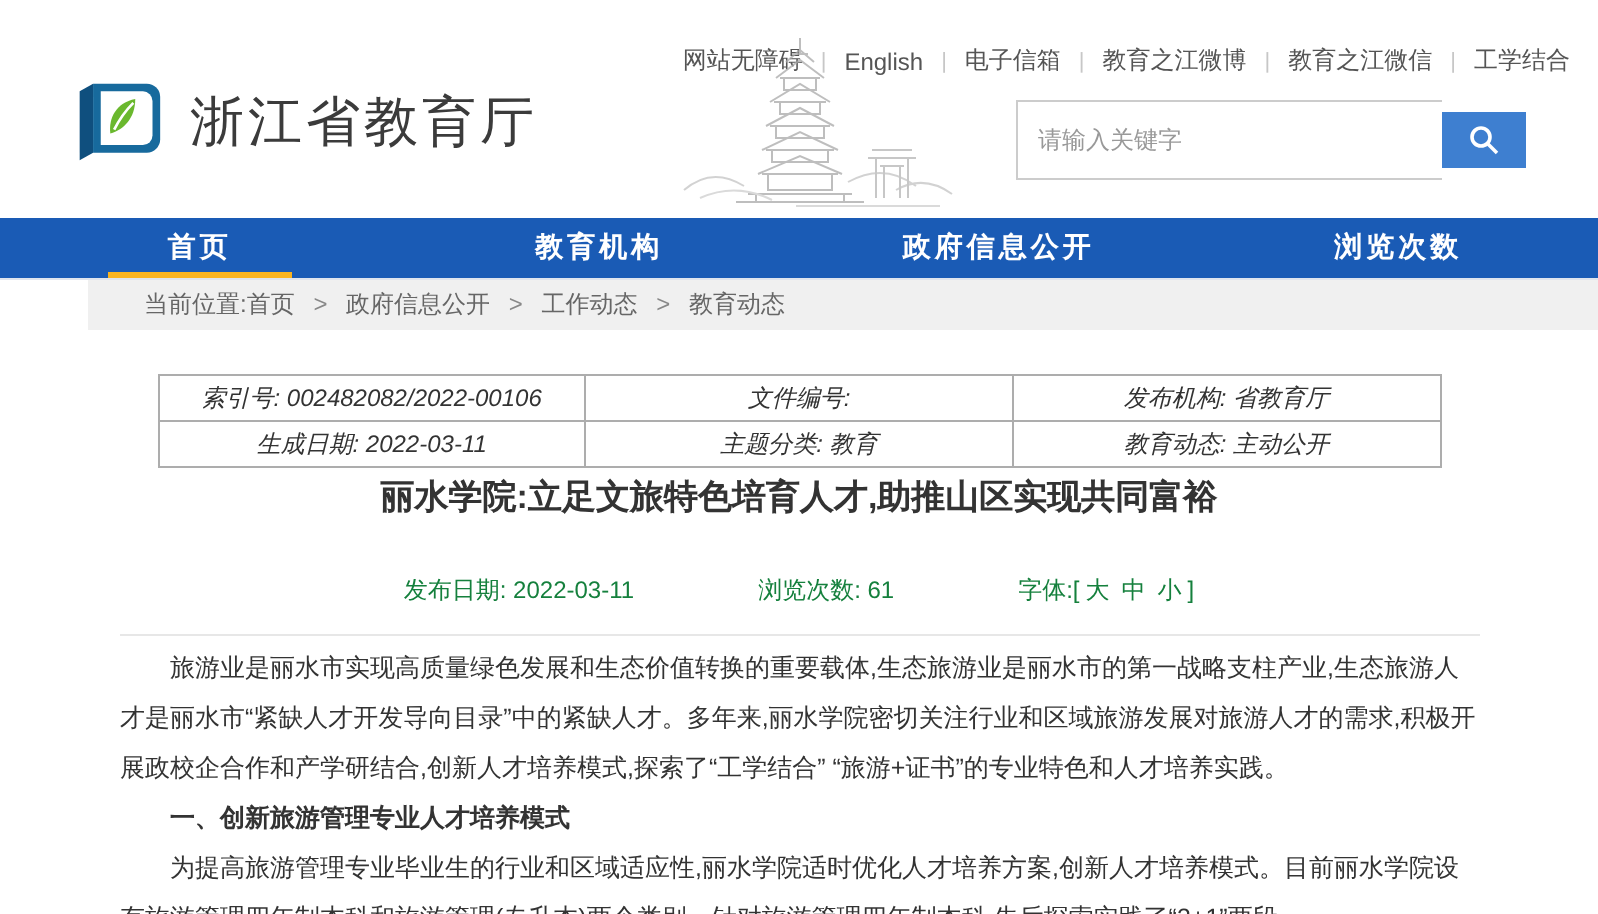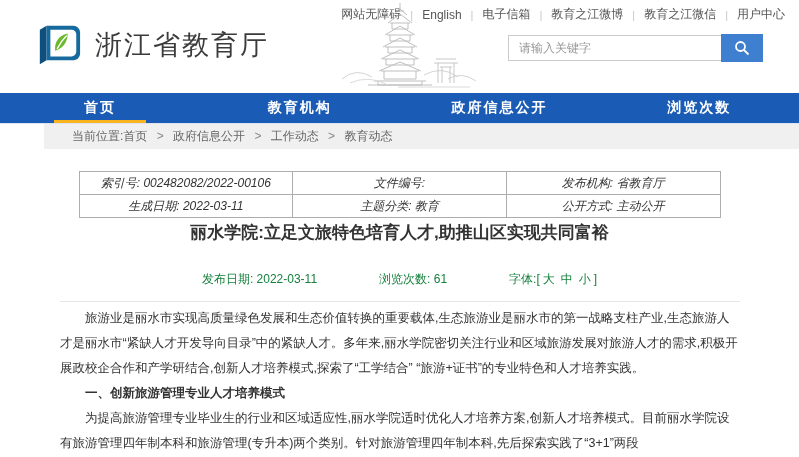--- a/index.html
+++ b/index.html
@@ -1,31 +1,31 @@
 <!DOCTYPE html>
 <html><head>
 <meta charset="utf-8">
 <style>
   * { margin:0; padding:0; box-sizing:border-box; }
   html,body { width:799px; height:457px; overflow:hidden; background:#fff;
               font-family:"Liberation Sans","DejaVu Sans",sans-serif; }
   .page { position:relative; width:799px; height:457px; background:#fff; }
 
   
-  .header { position:relative; height:93px; background:#fff; }
+  .header { position:relative; height:93px; background:#fff;margin-top:16px; }
   .top-links { position:absolute; top:6px; right:14px; font-size:12px; color:#555; display:flex; align-items:center; }
   .top-links a { color:#555; text-decoration:none; cursor:pointer; }
   .top-links .sep { color:#c7c7c7; margin:0 9px; font-size:11px; }
   .logo { position:absolute; left:35px; top:22px; display:flex; align-items:center; }
   .logo svg { width:48px; height:46px; }
   .logo-text { margin-left:12px; font-family:"DejaVu Serif","Liberation Serif",serif;
                font-size:27px; font-weight:normal; color:#3b3b3b; letter-spacing:2px; }
   .pagoda { position:absolute; left:338px; top:1px; width:140px; height:90px; opacity:.75; }
   .searchbar { position:absolute; top:34px; right:36px; display:flex; align-items:center; }
-  .searchbar input { width:213px; height:26px; border:1px solid #ccc; border-right:none;
+  .searchbar input { width:213px; height:40px; border:1px solid #ccc; border-right:none;
                      padding:0 10px; font-size:12px; color:#333; outline:none; }
   .searchbar input::placeholder { color:#999; }
   .search-btn { width:42px; height:28px; border:none; background:#3e7fd0; cursor:pointer;
                 display:flex; align-items:center; justify-content:center; }
 
   
   .nav { display:flex; height:31px; background:#1a5bb5; border-bottom:1px solid #dfe5ee; }
   .nav-item { flex:1; position:relative; display:flex; align-items:center; justify-content:center;
               color:#fff; font-size:14px; font-weight:bold; letter-spacing:2px; cursor:pointer; }
   .nav-item.active::after { content:""; position:absolute; left:50%; bottom:0; transform:translateX(-50%);
@@ -62,21 +62,21 @@
       <a>网站无障碍</a>
       <span class="sep">|</span>
       <a>English</a>
       <span class="sep">|</span>
       <a>电子信箱</a>
       <span class="sep">|</span>
       <a>教育之江微博</a>
       <span class="sep">|</span>
       <a>教育之江微信</a>
       <span class="sep">|</span>
-      <a>用户中心</a>
+      <a>工学结合</a>
     </div>
 
     <div class="logo">
       <svg viewBox="0 0 50 48">
         <path d="M5 8 L12 4 V40 L5 44 Z" fill="#0f4f7e"></path>
         <path d="M12 4 H40 a7 7 0 0 1 7 7 V33 a7 7 0 0 1 -7 7 H12 Z" fill="#176a9d"></path>
         <path d="M16 8 H38 a5 5 0 0 1 5 5 V31 a5 5 0 0 1 -5 5 H16 Z" fill="#ffffff"></path>
         <path d="M34 12 C34 22 28 28 21 30 C20 22 24 14 34 12 Z" fill="#6ab82e"></path>
         <path d="M23 28 C26 22 29 18 33 14" stroke="#ffffff" stroke-width="1.4" fill="none"></path>
       </svg>
@@ -137,21 +137,21 @@
     <table class="doc-meta">
       <tbody>
           <tr>
         <td>索引号: 002482082/2022-00106</td>
         <td>文件编号:</td>
         <td>发布机构: 省教育厅</td>
       </tr>
       <tr>
         <td>生成日期: 2022-03-11</td>
         <td>主题分类: 教育</td>
-        <td>公开方式: 主动公开</td>
+        <td>教育动态: 主动公开</td>
       </tr>
     </tbody>
       </table>
 
     <h1 class="article-title">丽水学院:立足文旅特色培育人才,助推山区实现共同富裕</h1>
 
     <div class="article-meta">
       <span>发布日期: 2022-03-11</span>
       <span>浏览次数: 61</span>
       <span class="font-sizer">

